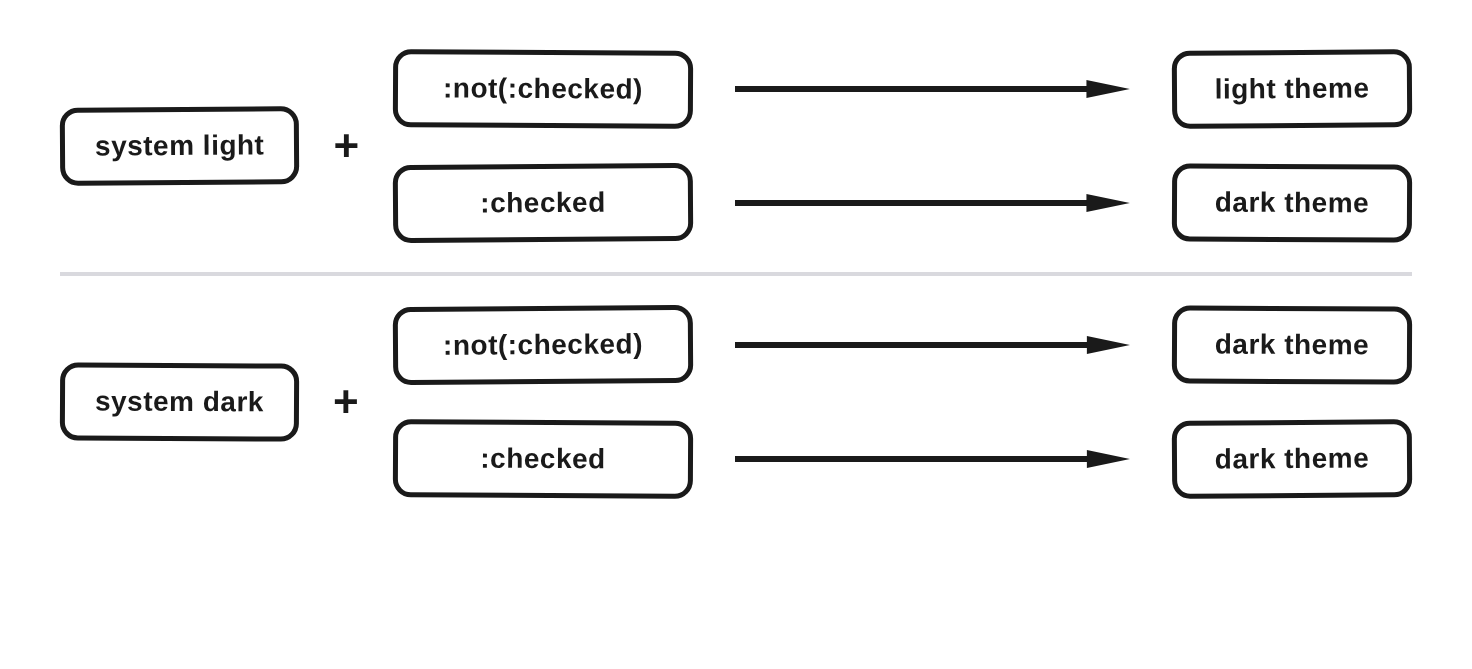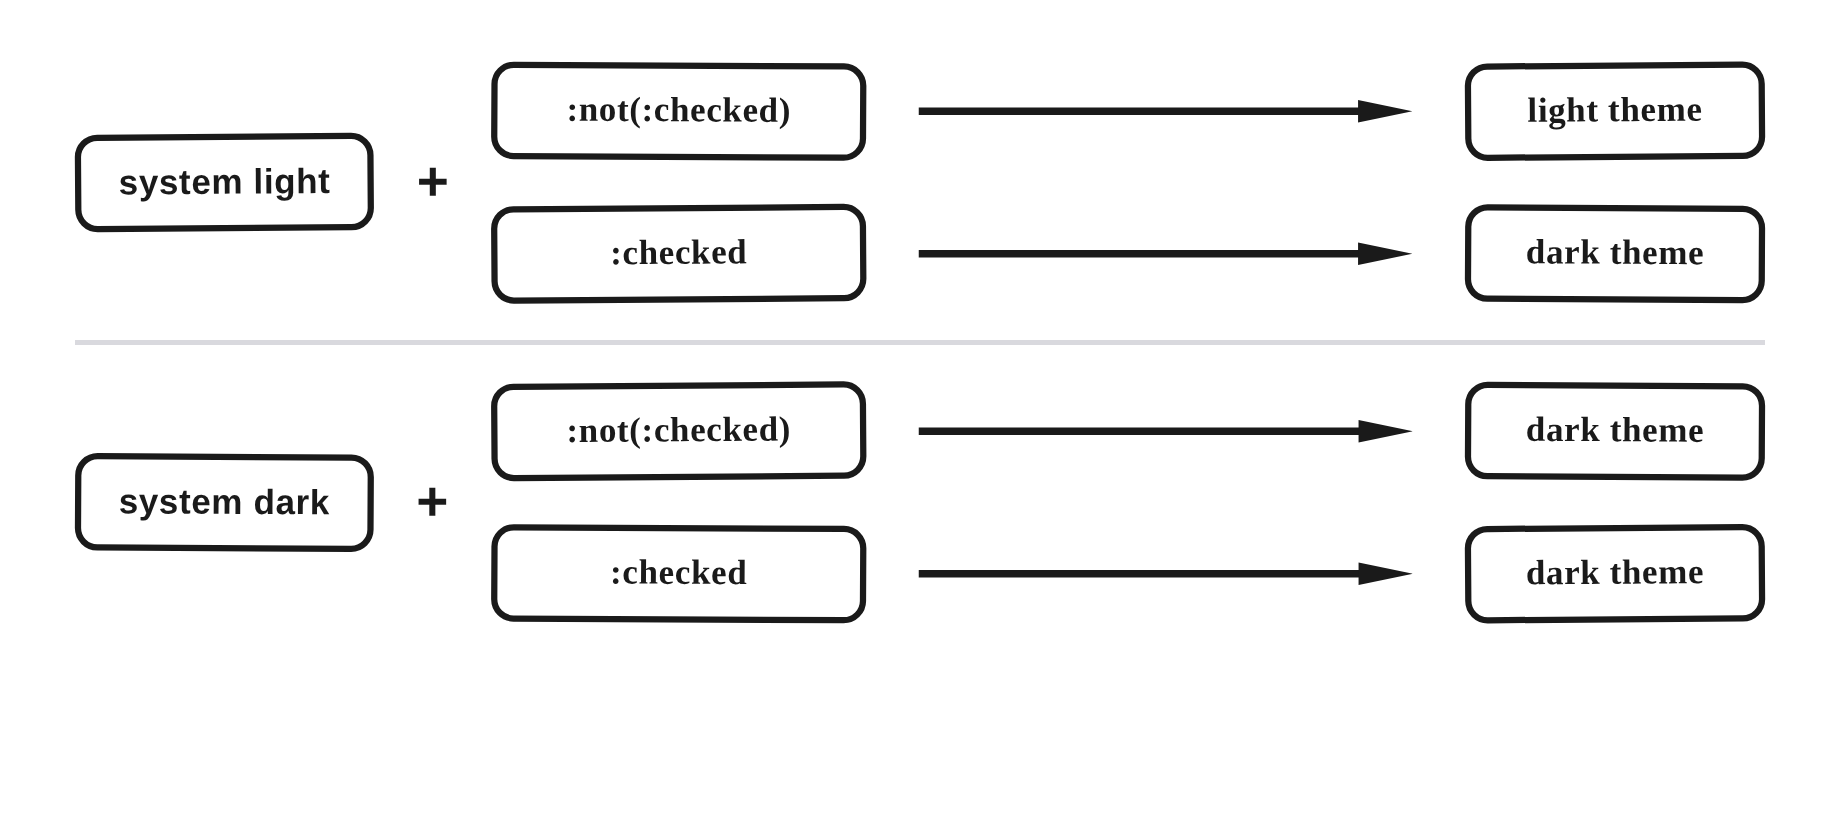--- a/index.html
+++ b/index.html
@@ -42,21 +42,20 @@
   .branches {
     display: flex;
     flex-direction: column;
     gap: 36px;
     flex: 1;
   }
   .branch {
     display: flex;
     align-items: center;
     gap: 42px;
-    font-family: Liberation Serif, serif;
   }
   .selector { min-width: 300px; }
   .result   { min-width: 240px; }
   .arrow {
     flex: 1;
     min-width: 160px;
     height: 22px;
   }
   .arrow svg { display: block; width: 100%; height: 100%; }
   .system { min-width: 230px; }

